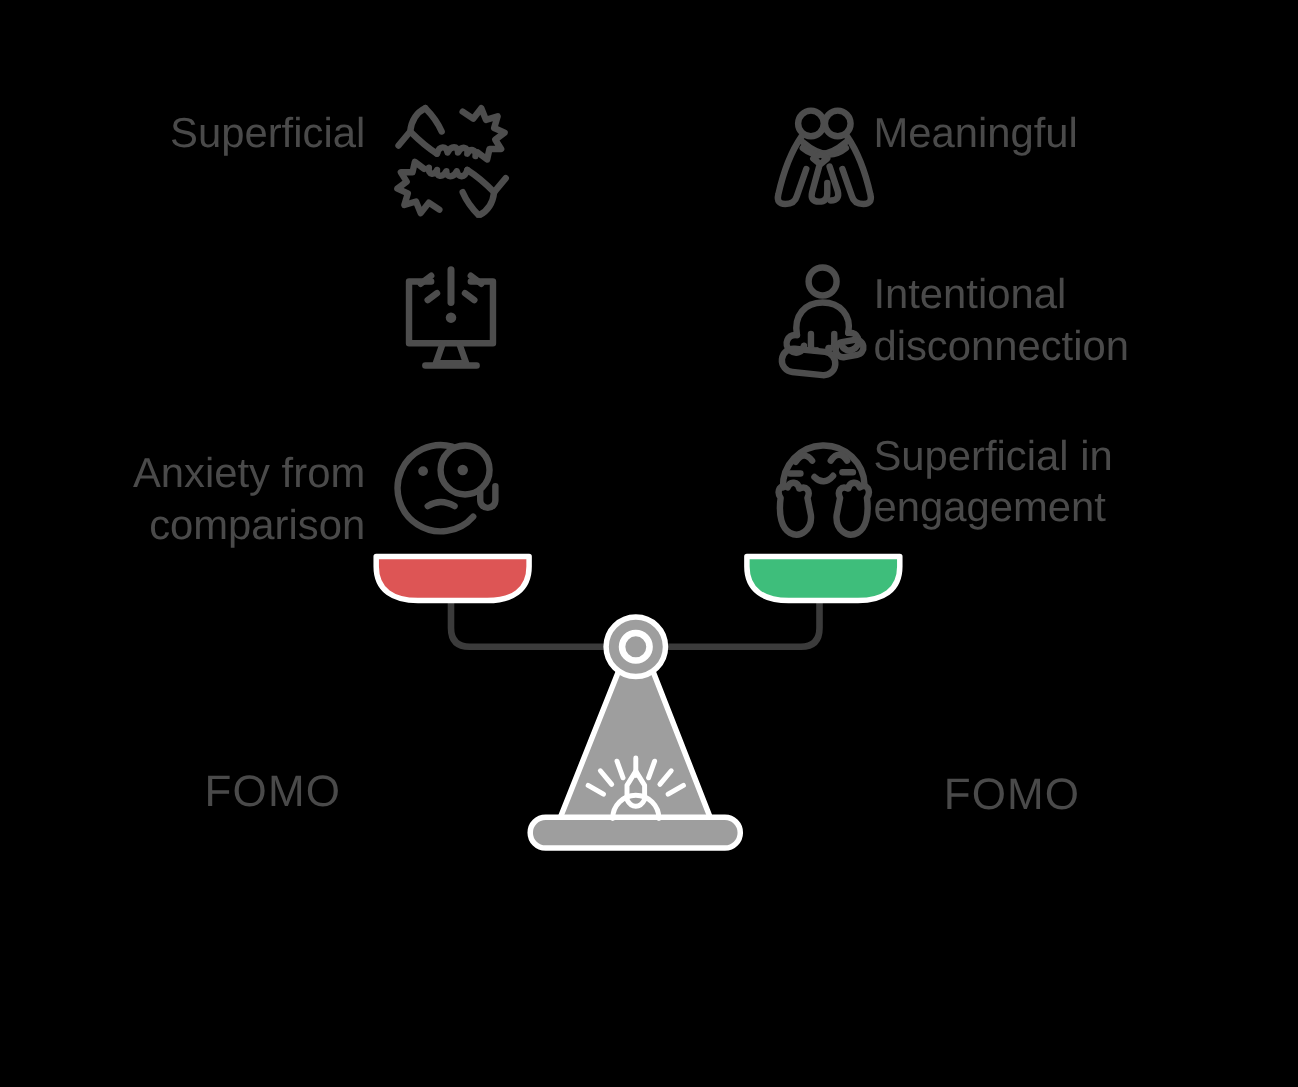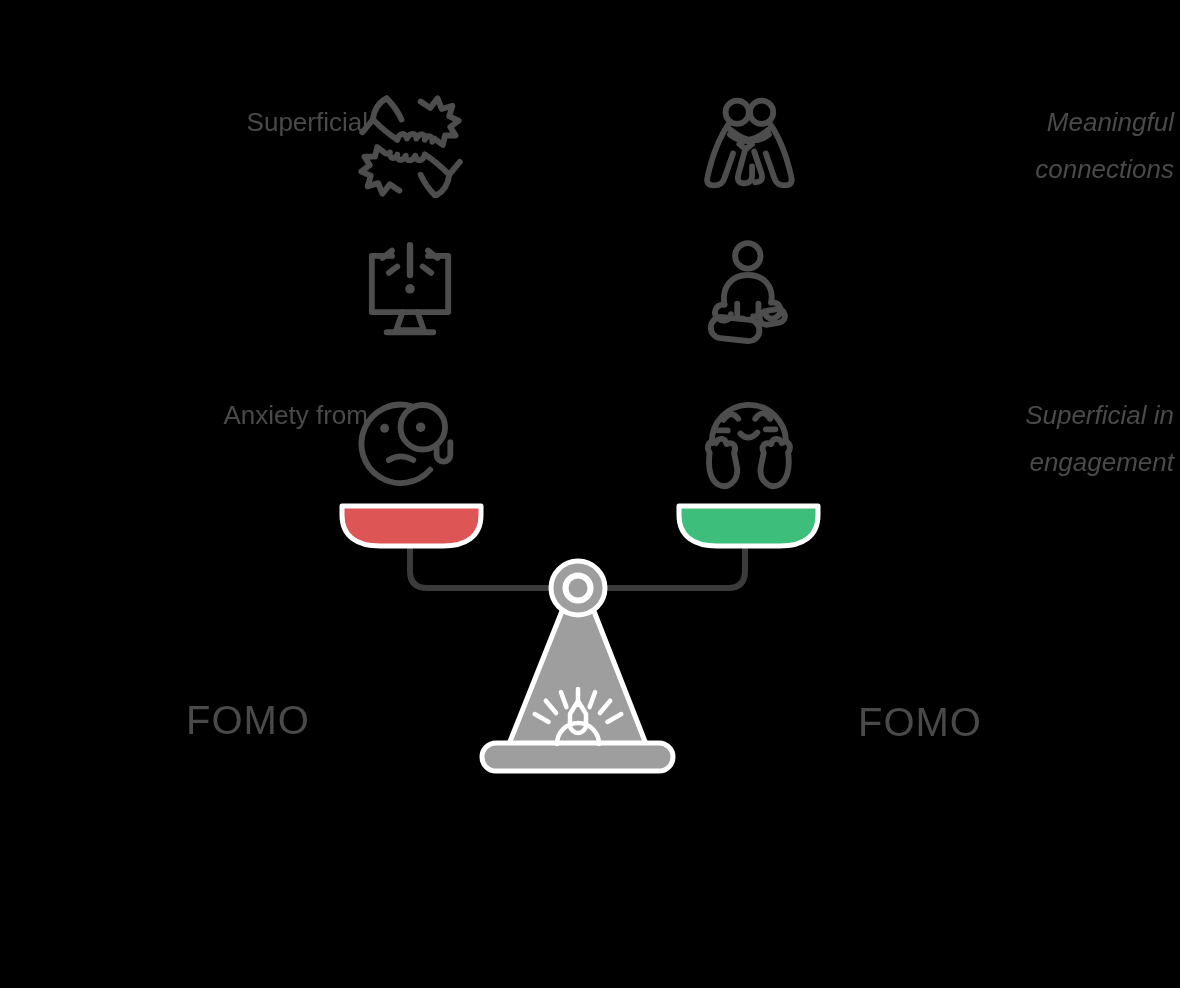--- a/index.html
+++ b/index.html
@@ -3,26 +3,25 @@
 <meta charset="utf-8">
 <style>
   html,body{margin:0;padding:0;background:#000;}
   .canvas{
     position:relative;width:1180px;height:988px;
     background:var(--background,#000);
     font-family:"Liberation Sans",sans-serif;
     overflow:hidden;
   }
   .item-text{
-    position:absolute;font-size:26px;line-height:47px;font-weight:500;
+    position:absolute;font-size:38px;line-height:47px;font-weight:500;
     color:var(--text,#4a4a4a);
-    padding-left:36px;
   }
   .t-left{left:0;width:332px;text-align:right;}
-  .t-right{left:818px;width:320px;text-align:right;font-style:italic;}
+  .t-right{left:794px;width:320px;text-align:left;}
   .icon{
     position:absolute;width:106px;height:106px;color:var(--icon,#4d4d4d);
   }
   .icon svg{width:100%;height:100%;display:block;}
   .icon path,.icon circle,.icon line,.icon rect,.icon polyline{
     fill:none;stroke:currentColor;stroke-width:5.5;
     stroke-linecap:round;stroke-linejoin:round;
   }
   .icon .fill{fill:currentColor;stroke:none;}
   .side-label{
@@ -65,22 +64,23 @@
       <circle class="fill" cx="50" cy="46" r="4.5"></circle>
       <path d="M24,17 L33,10"></path>
       <path d="M30,31 L38,25"></path>
       <path d="M76,17 L67,10"></path>
       <path d="M70,31 L62,25"></path>
       <path d="M43,68 L37,85 L63,85 L57,68"></path>
       <line x1="28" y1="87" x2="72" y2="87"></line>
     </svg>
   </div>
 
-  <div class="item-text t-left" style="top:392px">
+  <div class="item-text t-left" style="top:408px">
     <div>Anxiety from</div>
+    <div>comparison</div>
   </div>
   <div class="icon" style="left:356px;top:388px">
     <svg viewBox="0 0 100 100">
       <path d="M52,17 A37,37 0 1 0 70,77"></path>
       <circle class="fill" cx="27" cy="38" r="4.2"></circle>
       <circle cx="63" cy="37" r="21"></circle>
       <circle class="fill" cx="61" cy="37" r="4.5"></circle>
       <path d="M76,54 L76,63 A6.5,6.5 0 0 0 89,63 L89,51"></path>
       <path d="M31,68 Q42,61 54,68"></path>
     </svg>
@@ -94,34 +94,37 @@
       <path d="M68,32 C77,45 84,64 88,82 Q90,90 82,90 Q74,90 72,83 L64,60"></path>
       <path d="M44,58 L38,80 Q36,88 44,88 Q51,88 51,81 L51,72"></path>
       <path d="M53,58 L60,79 Q62,87 54,87"></path>
       <path d="M30,37 C44,49 56,51 67,42"></path>
       <path d="M67,37 C53,49 41,51 30,42"></path>
       <path d="M45,47 l6,4 -6,5 -6,-5 z"></path>
     </svg>
   </div>
   <div class="item-text t-right" style="top:99px">
     <div>Meaningful</div>
-    <div>connections</div>
   </div>
 
   <div class="icon" style="left:698px;top:240px">
     <svg viewBox="0 0 100 100">
       <circle cx="47" cy="15" r="12"></circle>
       <path d="M25,61 C22,44 32,33 47,33 C62,33 72,44 69,59"></path>
       <path d="M25,61 C17,60 13,69 19,74 C24,78 30,76 31,70"></path>
       <path d="M69,59 C77,58 81,67 75,72 C70,76 64,74 63,68"></path>
       <path d="M37,60 L37,70 Q37,75 42,74"></path>
       <path d="M57,60 L57,68 Q57,73 52,72"></path>
       <rect x="12" y="74" width="46" height="20" rx="10" transform="rotate(6 35 84)"></rect>
       <rect x="58" y="66" width="24" height="13" rx="6.5" transform="rotate(-10 70 72)"></rect>
     </svg>
+  </div>
+  <div class="item-text t-right" style="top:245px">
+    <div>Intentional</div>
+    <div>disconnection</div>
   </div>
 
   <div class="icon" style="left:698px;top:388px">
     <svg viewBox="0 0 100 100">
       <path d="M13,52 A35,35 0 1 1 83,50"></path>
       <path d="M24,30 Q31,20 38,29"></path>
       <path d="M54,29 Q61,19 68,29"></path>
       <line x1="19" y1="40" x2="28" y2="40"></line>
       <line x1="64" y1="39" x2="73" y2="39"></line>
       <path d="M40,43 Q48,51 56,42"></path>

